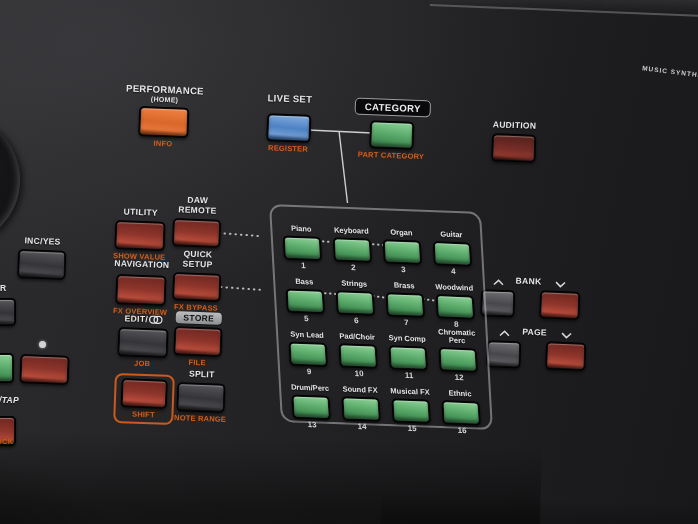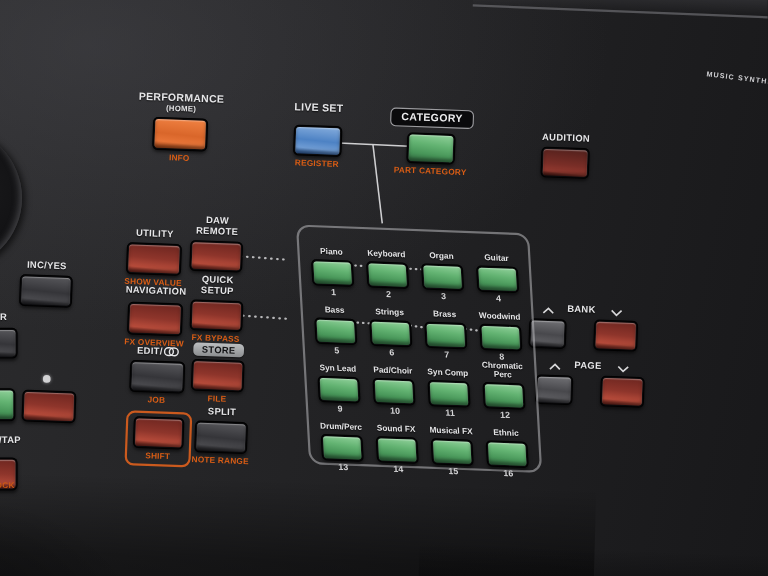--- a/index.html
+++ b/index.html
@@ -359,21 +359,21 @@
   <div class="btn edge-frag" style="left:-16px;top:295px;width:28px;height:24px;">
       <div class="cap darkgray"></div>
     </div>
   <div class="btn edge-frag" style="left:-16px;top:350px;width:26px;height:26px;">
       <div class="cap green"></div>
     </div>
   <div class="led" style="left:39px;top:341px;"></div>
   <div class="btn edge-frag" style="left:20px;top:352px;width:45px;height:25px;transform:rotate(2.1deg);">
       <div class="cap red"></div>
     </div>
-  <div class="edge-frag lbl" style="left:-1px;top:396px;">/TAP</div>
+  <div class="edge-frag lbl" style="left:-1px;top:396px;font-style:italic;">/TAP</div>
   <div class="btn edge-frag" style="left:-16px;top:413px;width:28px;height:26px;">
       <div class="cap red"></div>
     </div>
   <div class="edge-frag shiftlbl" style="left:-4px;top:435px;">OCK</div>
 
   <div class="logo">MUSIC SYNTHE</div>
 
   <div class="shade-a"></div>
   <div class="shade-b"></div>
   <div class="corner-shade"></div>

